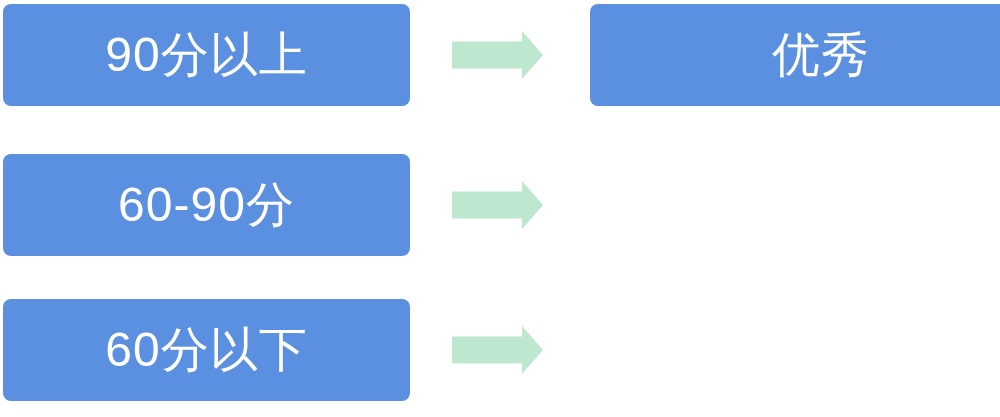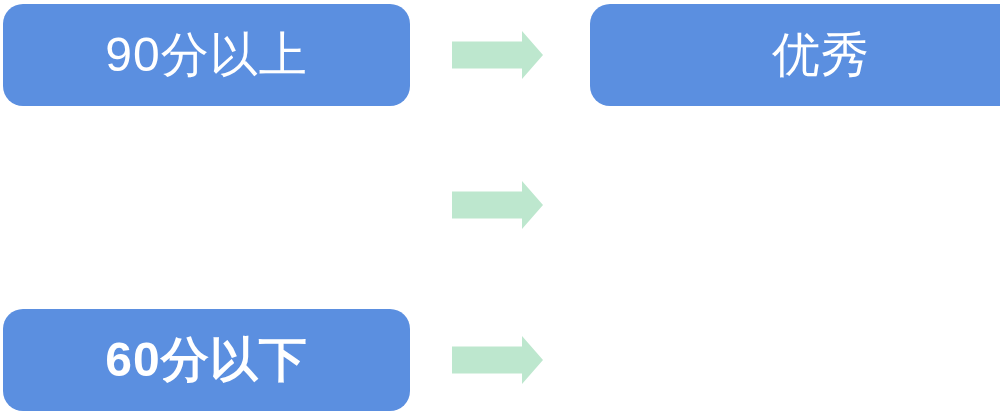--- a/index.html
+++ b/index.html
@@ -16,27 +16,27 @@
     overflow: hidden;
   }
   .row {
     position: absolute;
     left: 0;
     width: 100%;
     height: 102px;
   }
   .row.r0 { top: 4px; }
   .row.r1 { top: 154px; }
-  .row.r2 { top: 309px; font-weight: bold; }
+  .row.r2 { top: 299px; }
   .box {
     position: absolute;
     top: 0;
     height: 102px;
     background: #5B8FE0;
-    border-radius: 20px;
+    border-radius: 8px;
     display: flex;
     align-items: center;
     justify-content: center;
   }
   .box.left  { left: 3px;   width: 407px; }
   .box.right { left: 590px; width: 438px; padding-left: 12px; }
   .box span {
     color: #ffffff;
     font-size: 48px;
     line-height: 1;
@@ -62,20 +62,23 @@
     </div>
     <svg class="arrow" viewBox="0 0 91 48" xmlns="http://www.w3.org/2000/svg">
       <path d="M0,10.5 H70 V0 L91,24 L70,48 V37.5 H0 Z" fill="#BDE7CE"></path>
     </svg>
     <div class="box right">
       <span>优秀</span>
     </div>
   </div>
 
   <div class="row r1">
+    <div class="box left">
+      <span>60-90分</span>
+    </div>
     <svg class="arrow" viewBox="0 0 91 48" xmlns="http://www.w3.org/2000/svg">
       <path d="M0,10.5 H70 V0 L91,24 L70,48 V37.5 H0 Z" fill="#BDE7CE"></path>
     </svg>
   </div>
 
   <div class="row r2">
     <div class="box left">
       <span>60分以下</span>
     </div>
     <svg class="arrow" viewBox="0 0 91 48" xmlns="http://www.w3.org/2000/svg">

